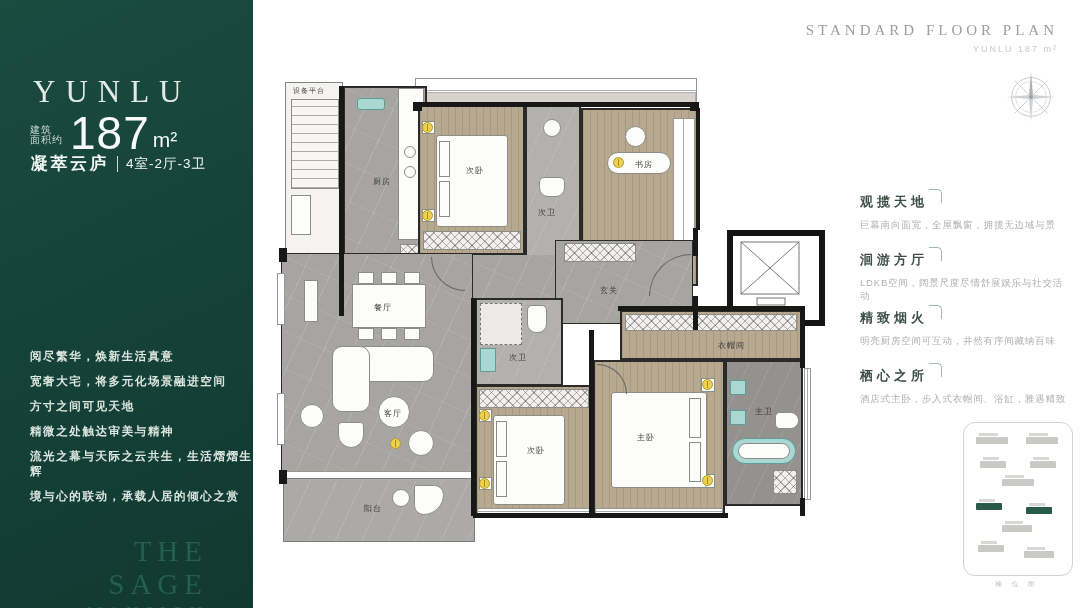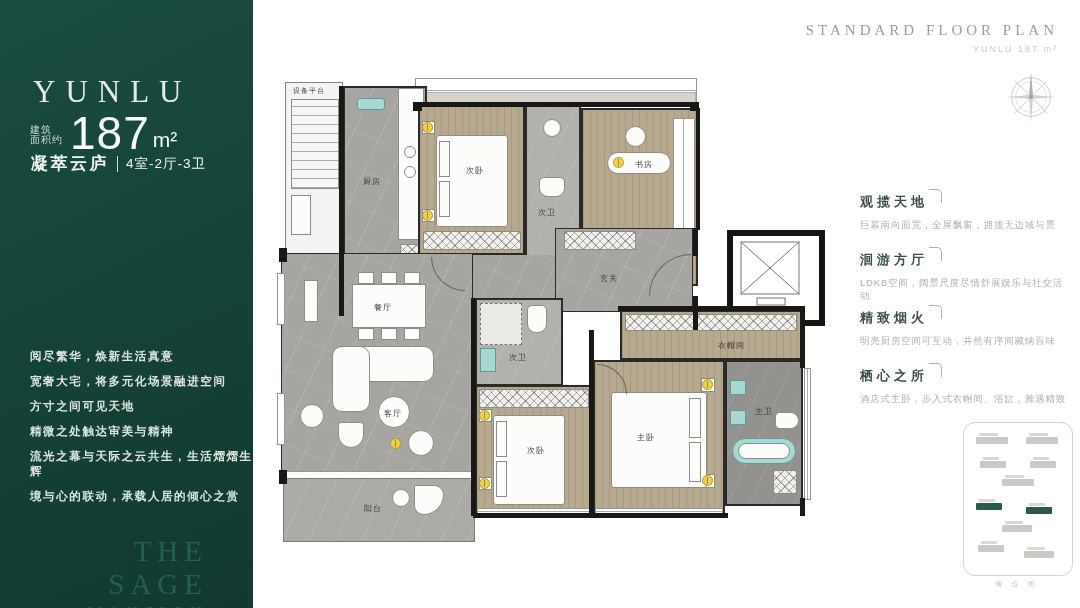--- a/index.html
+++ b/index.html
@@ -177,21 +177,21 @@
       <div class="ladder" style="position:absolute;left:5px;top:16px;width:46px;height:88px"></div>
       <div class="furn" style="left:5px;top:112px;width:20px;height:40px"></div>
     </div>
 
     <div class="room marble" style="left:88px;top:28px;width:84px;height:228px">
       <div class="furn" style="left:53px;top:0px;width:26px;height:152px"></div>
       <div class="teal" style="left:12px;top:10px;width:28px;height:12px;border-radius:3px"></div>
       <div class="furn circle" style="left:59px;top:58px;width:12px;height:12px"></div>
       <div class="furn circle" style="left:59px;top:78px;width:12px;height:12px"></div>
       <div class="hatch" style="left:55px;top:156px;width:24px;height:64px"></div>
-      <div class="lbl" style="left:18px;top:88px">厨房</div>
+      <div class="lbl" style="left:28px;top:88px">厨房</div>
     </div>
 
     <div class="room wood" style="left:163px;top:47px;width:107px;height:150px">
       <div class="furn" style="left:2px;top:14px;width:13px;height:13px"></div>
       <div class="furn" style="left:2px;top:102px;width:13px;height:13px"></div>
       <div class="furn" style="left:16px;top:28px;width:72px;height:92px;border-radius:3px"></div>
       <div class="furn" style="left:19px;top:34px;width:11px;height:36px"></div>
       <div class="furn" style="left:19px;top:74px;width:11px;height:36px"></div>
       <div class="light" style="left:2px;top:15px"></div>
       <div class="light" style="left:2px;top:103px"></div>
@@ -209,21 +209,21 @@
       <div class="winband v" style="left:90px;top:8px;width:22px;height:132px"></div>
       <div class="furn circle" style="left:42px;top:16px;width:21px;height:21px"></div>
       <div class="furn" style="left:24px;top:42px;width:64px;height:22px;border-radius:11px"></div>
       <div class="light" style="left:30px;top:47px"></div>
       <div class="lbl" style="left:52px;top:49px">书房</div>
       <div class="hatch" style="left:1px;top:144px;width:78px;height:28px"></div>
     </div>
 
     <div class="marble" style="position:absolute;left:218px;top:197px;width:84px;height:45px"></div>
 
-    <div class="room marble" style="left:300px;top:170px;width:138px;height:84px;border-width:1px">
+    <div class="room marble" style="left:300px;top:182px;width:138px;height:84px;border-width:1px">
       <div class="hatch" style="left:8px;top:2px;width:72px;height:19px"></div>
       <div class="lbl" style="left:44px;top:44px">玄关</div>
     </div>
 
     <div class="arc" style="left:394px;top:196px;width:42px;height:42px;border-left:1px solid #666;border-top:1px solid #666;border-top-left-radius:100%"></div>
 
     <div class="elevator" style="position:absolute;left:472px;top:172px;width:86px;height:84px">
       <svg width="74" height="72" viewBox="0 0 74 72" style="position:absolute;left:0;top:0">
         <rect x="8" y="6" width="58" height="52" fill="none" stroke="#777" stroke-width="1"></rect>
         <path d="M8 6 L66 58 M66 6 L8 58" stroke="#777" stroke-width="1"></path>

